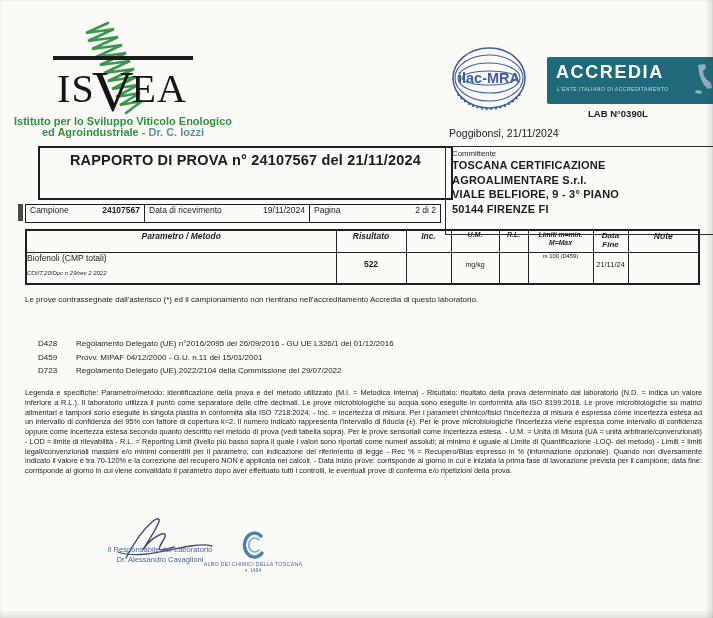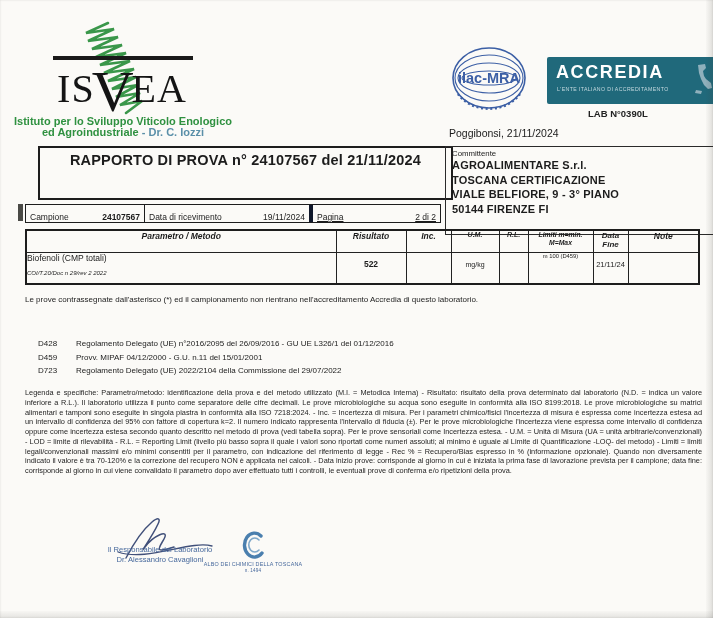--- a/index.html
+++ b/index.html
@@ -27,24 +27,24 @@
 
   
   .title-box{left:38px;top:146px;width:411px;height:50px;border:2px solid #1d1d1d;text-align:center;}
   .title-box .t{margin-top:4px;font-size:14.5px;font-weight:bold;letter-spacing:.2px;}
   .committente{left:445px;top:146px;width:258px;height:83px;border:1.5px solid #2a2a2a;padding:2px 6px;box-sizing:content-box;}
   .committente .lbl{font-size:7.8px;color:#222;}
   .committente .ln{font-size:11px;font-weight:bold;line-height:14.5px;letter-spacing:.2px;}
 
   
   .sample-bar{left:25px;top:204px;width:414px;height:17px;border:1.6px solid #1d1d1d;display:flex;font-size:8.5px;}
-  .sample-bar .cell{display:flex;justify-content:space-between;align-items:flex-end;padding:0 4px;box-sizing:border-box;}
+  .sample-bar .cell{display:flex;justify-content:space-between;align-items:flex-start;padding:0 4px;box-sizing:border-box;}
   .sample-bar .c1{width:118px;}
   .sample-bar .c2{width:165px;border-left:1px solid #1d1d1d;}
-  .sample-bar .c3{width:131px;border-left:4px solid #0f172a;text-decoration:underline;}
+  .sample-bar .c3{width:131px;border-left:1px solid #0f172a;}
   .sample-bar .val-b{font-weight:bold;}
 
   
   table.results{position:absolute;left:25px;top:229px;width:673px;border-collapse:collapse;table-layout:fixed;}
   table.results td,table.results th{border:1px solid #222;padding:0;vertical-align:top;overflow:hidden;}
   table.results{border:2px solid #1d1d1d;}
   th.hd{font-size:8.5px;font-weight:bold;font-style:italic;text-align:center;height:21px;vertical-align:middle;}
   th.hd.small{font-size:7px;}
   th.hd.limiti{font-size:6.8px;line-height:8px;}
   th.hd.datafine{font-size:8px;line-height:9px;}
@@ -115,22 +115,22 @@
   </div>
   <div class="abs lab-no">LAB N°0390L</div>
   <div class="abs place-date">Poggibonsi, 21/11/2024</div>
 
   <div class="abs title-box">
     <div class="t">RAPPORTO DI PROVA n° 24107567 del 21/11/2024</div>
   </div>
 
   <div class="abs committente">
     <div class="lbl">Committente</div>
+    <div class="ln">TOSCANA CERTIFICAZIONE</div>
     <div class="ln">AGROALIMENTARE S.r.l.</div>
-    <div class="ln">TOSCANA CERTIFICAZIONE</div>
     <div class="ln">VIALE BELFIORE, 9 - 3° PIANO</div>
     <div class="ln">50144 FIRENZE FI</div>
   </div>
 
   <div class="abs left-mark"></div>
   <div class="abs sample-bar">
     <div class="cell c1">
       <span>Campione</span>
       <span class="val-b">24107567</span>
     </div>

